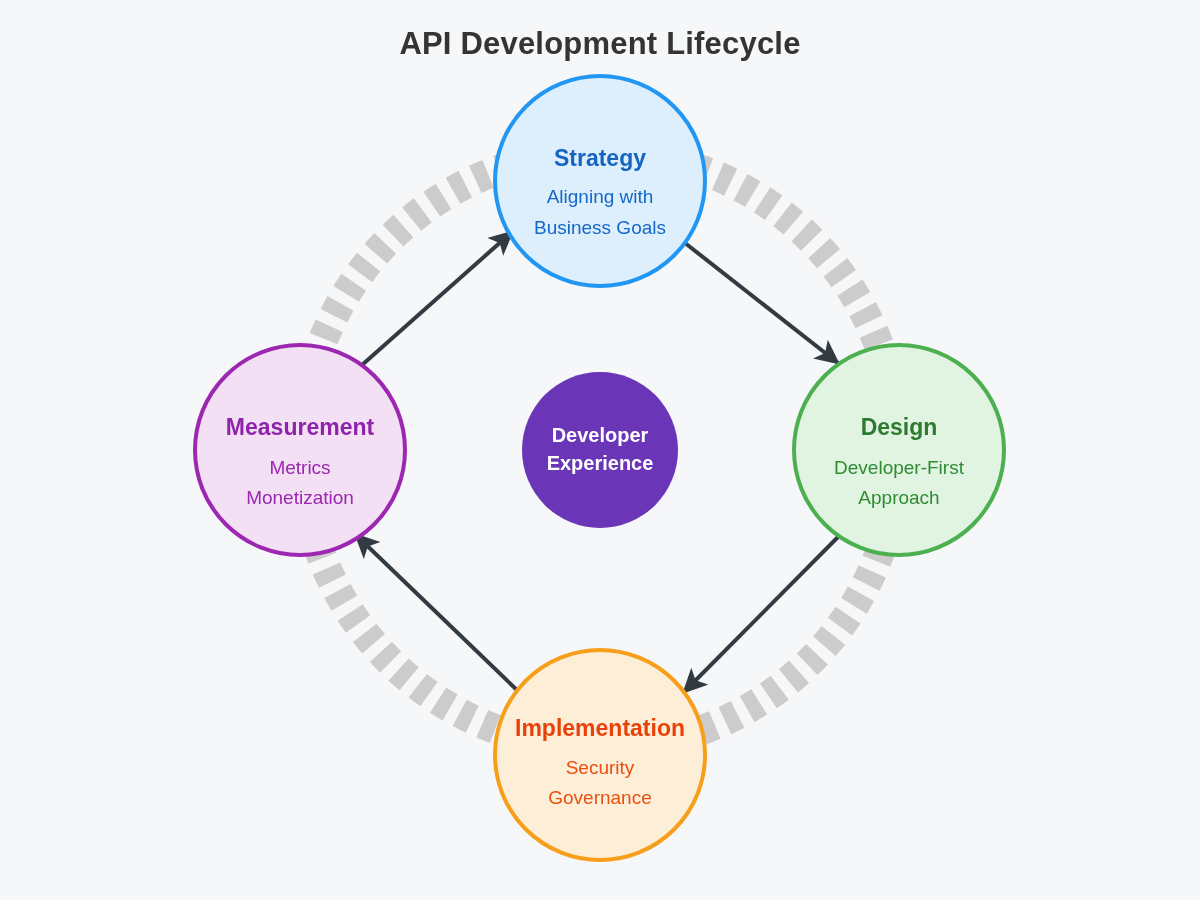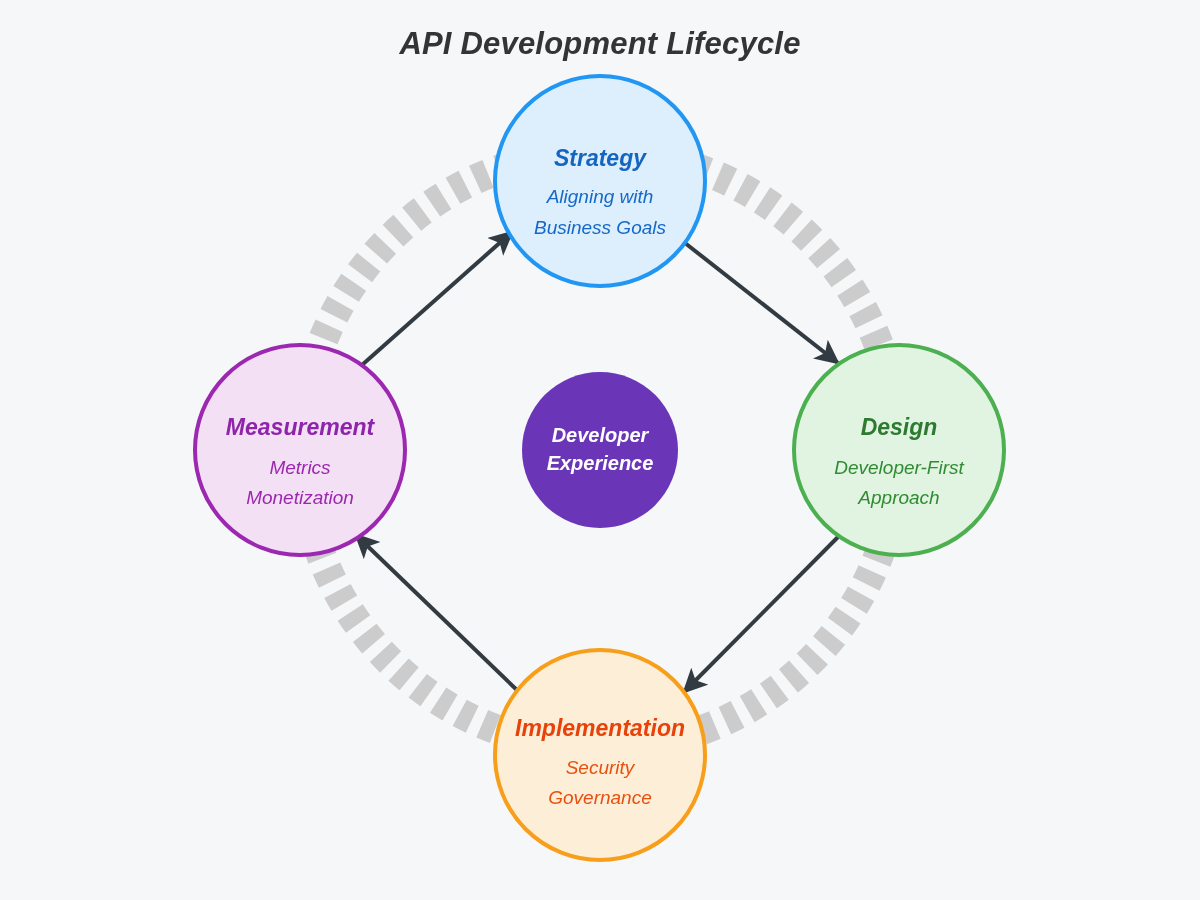--- a/index.html
+++ b/index.html
@@ -11,21 +11,20 @@
     width: 1200px;
     height: 900px;
     background: #f6f7f9;
     font-family: "Liberation Sans", sans-serif;
     overflow: hidden;
   }
   #canvas-wrap {
     position: relative;
     width: 1200px;
     height: 900px;
-    font-style: italic;
   }
   svg#diagram {
     position: absolute;
     top: 0;
     left: 0;
     width: 1200px;
     height: 900px;
     display: block;
   }
   .diagram-title {

